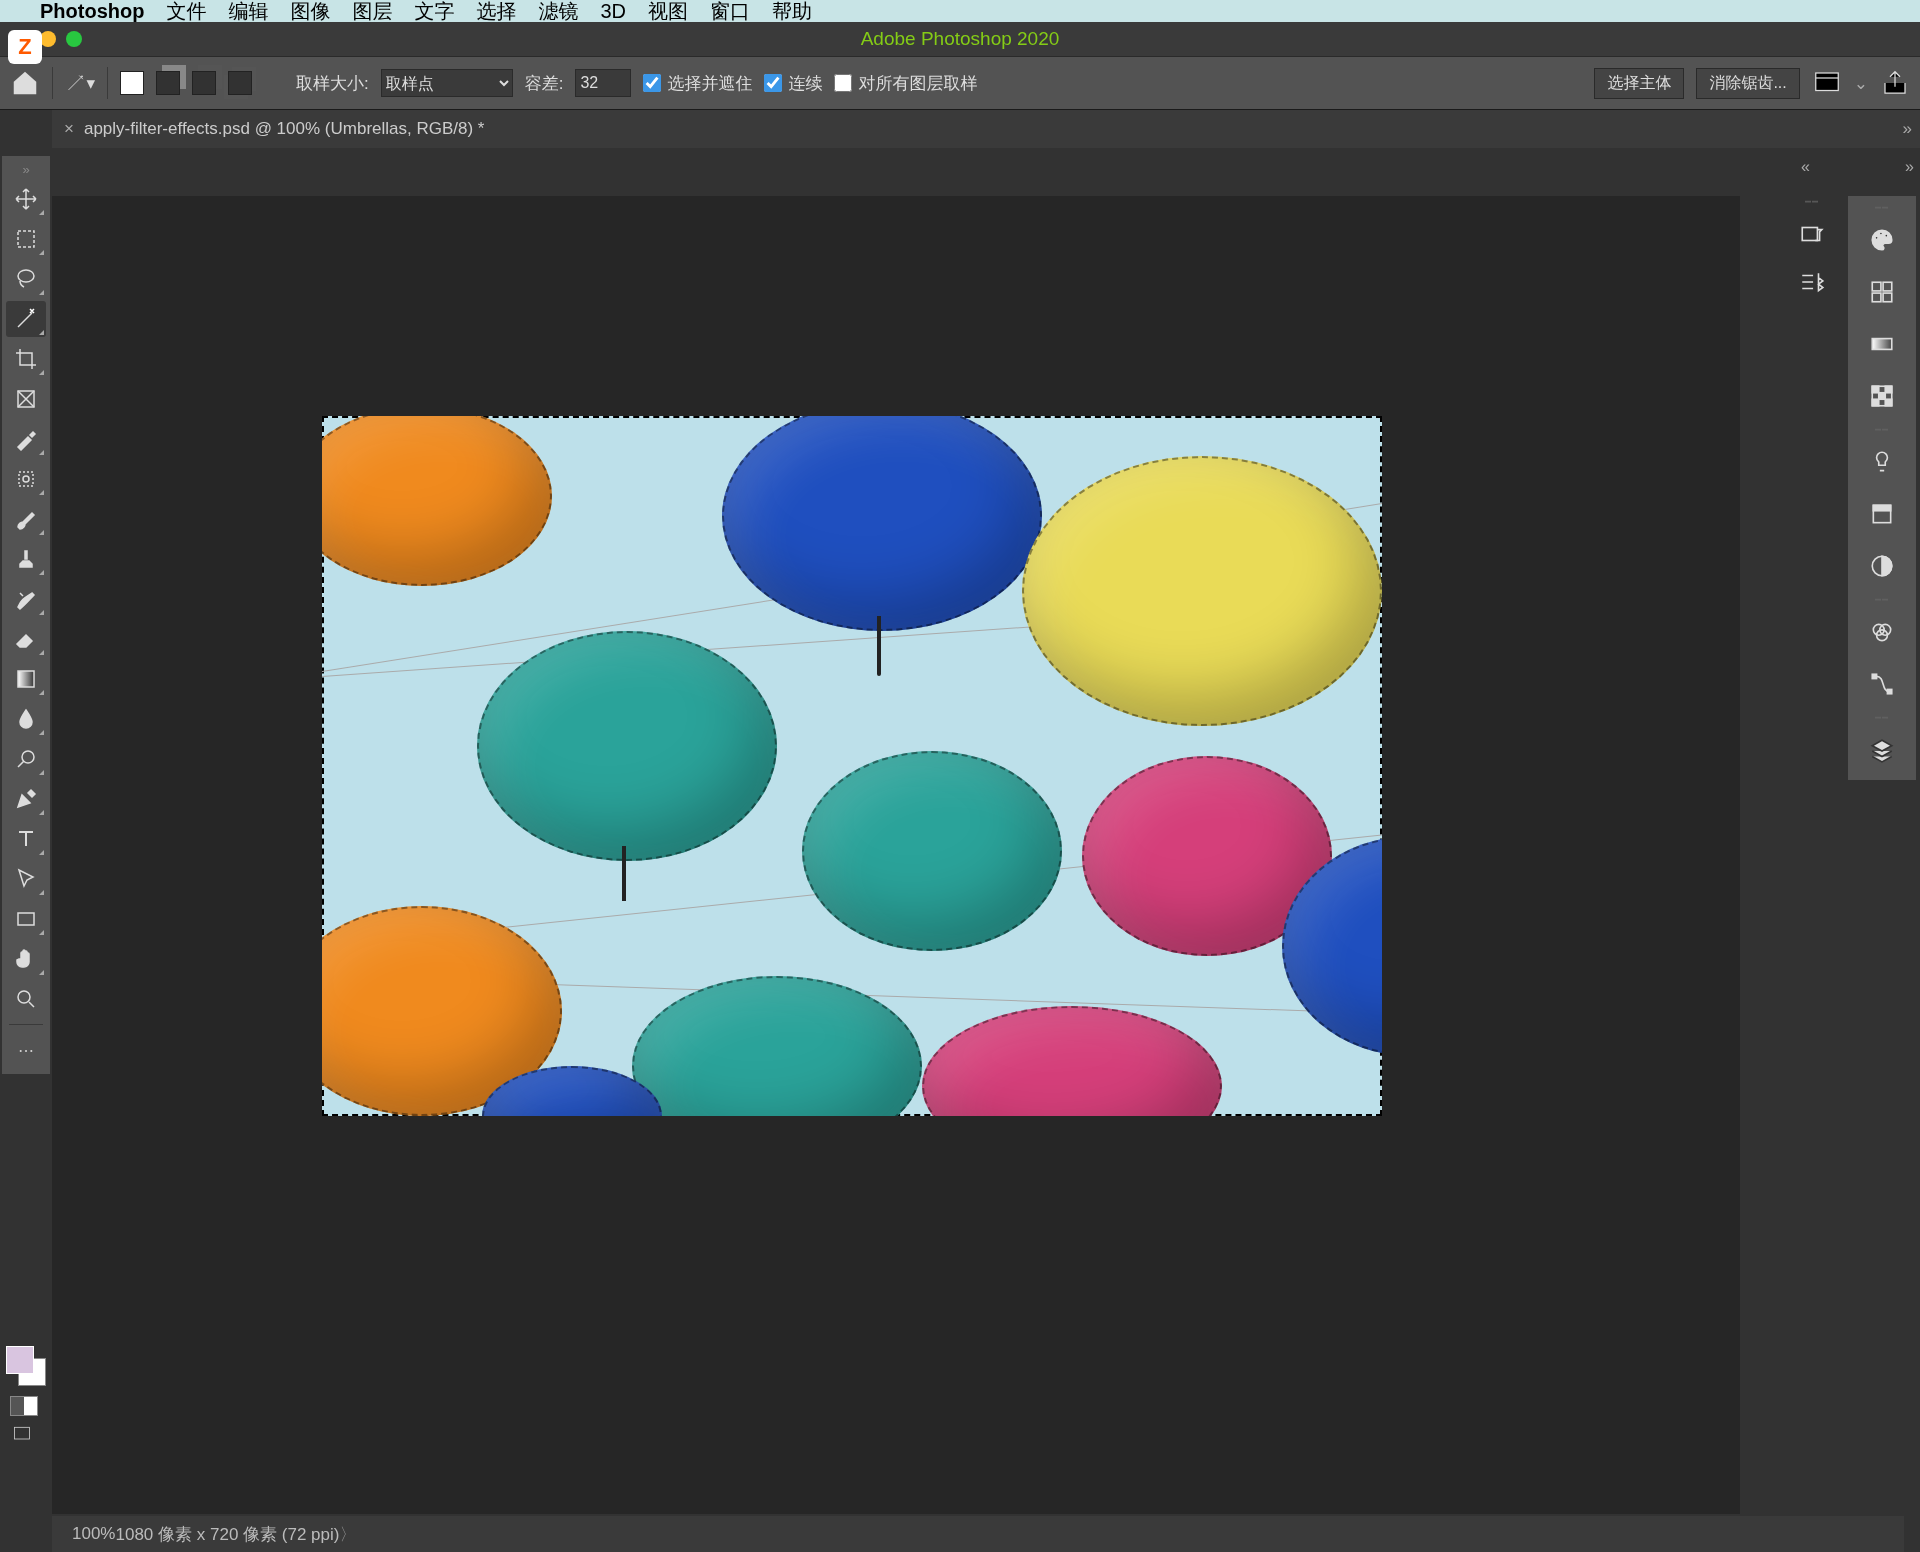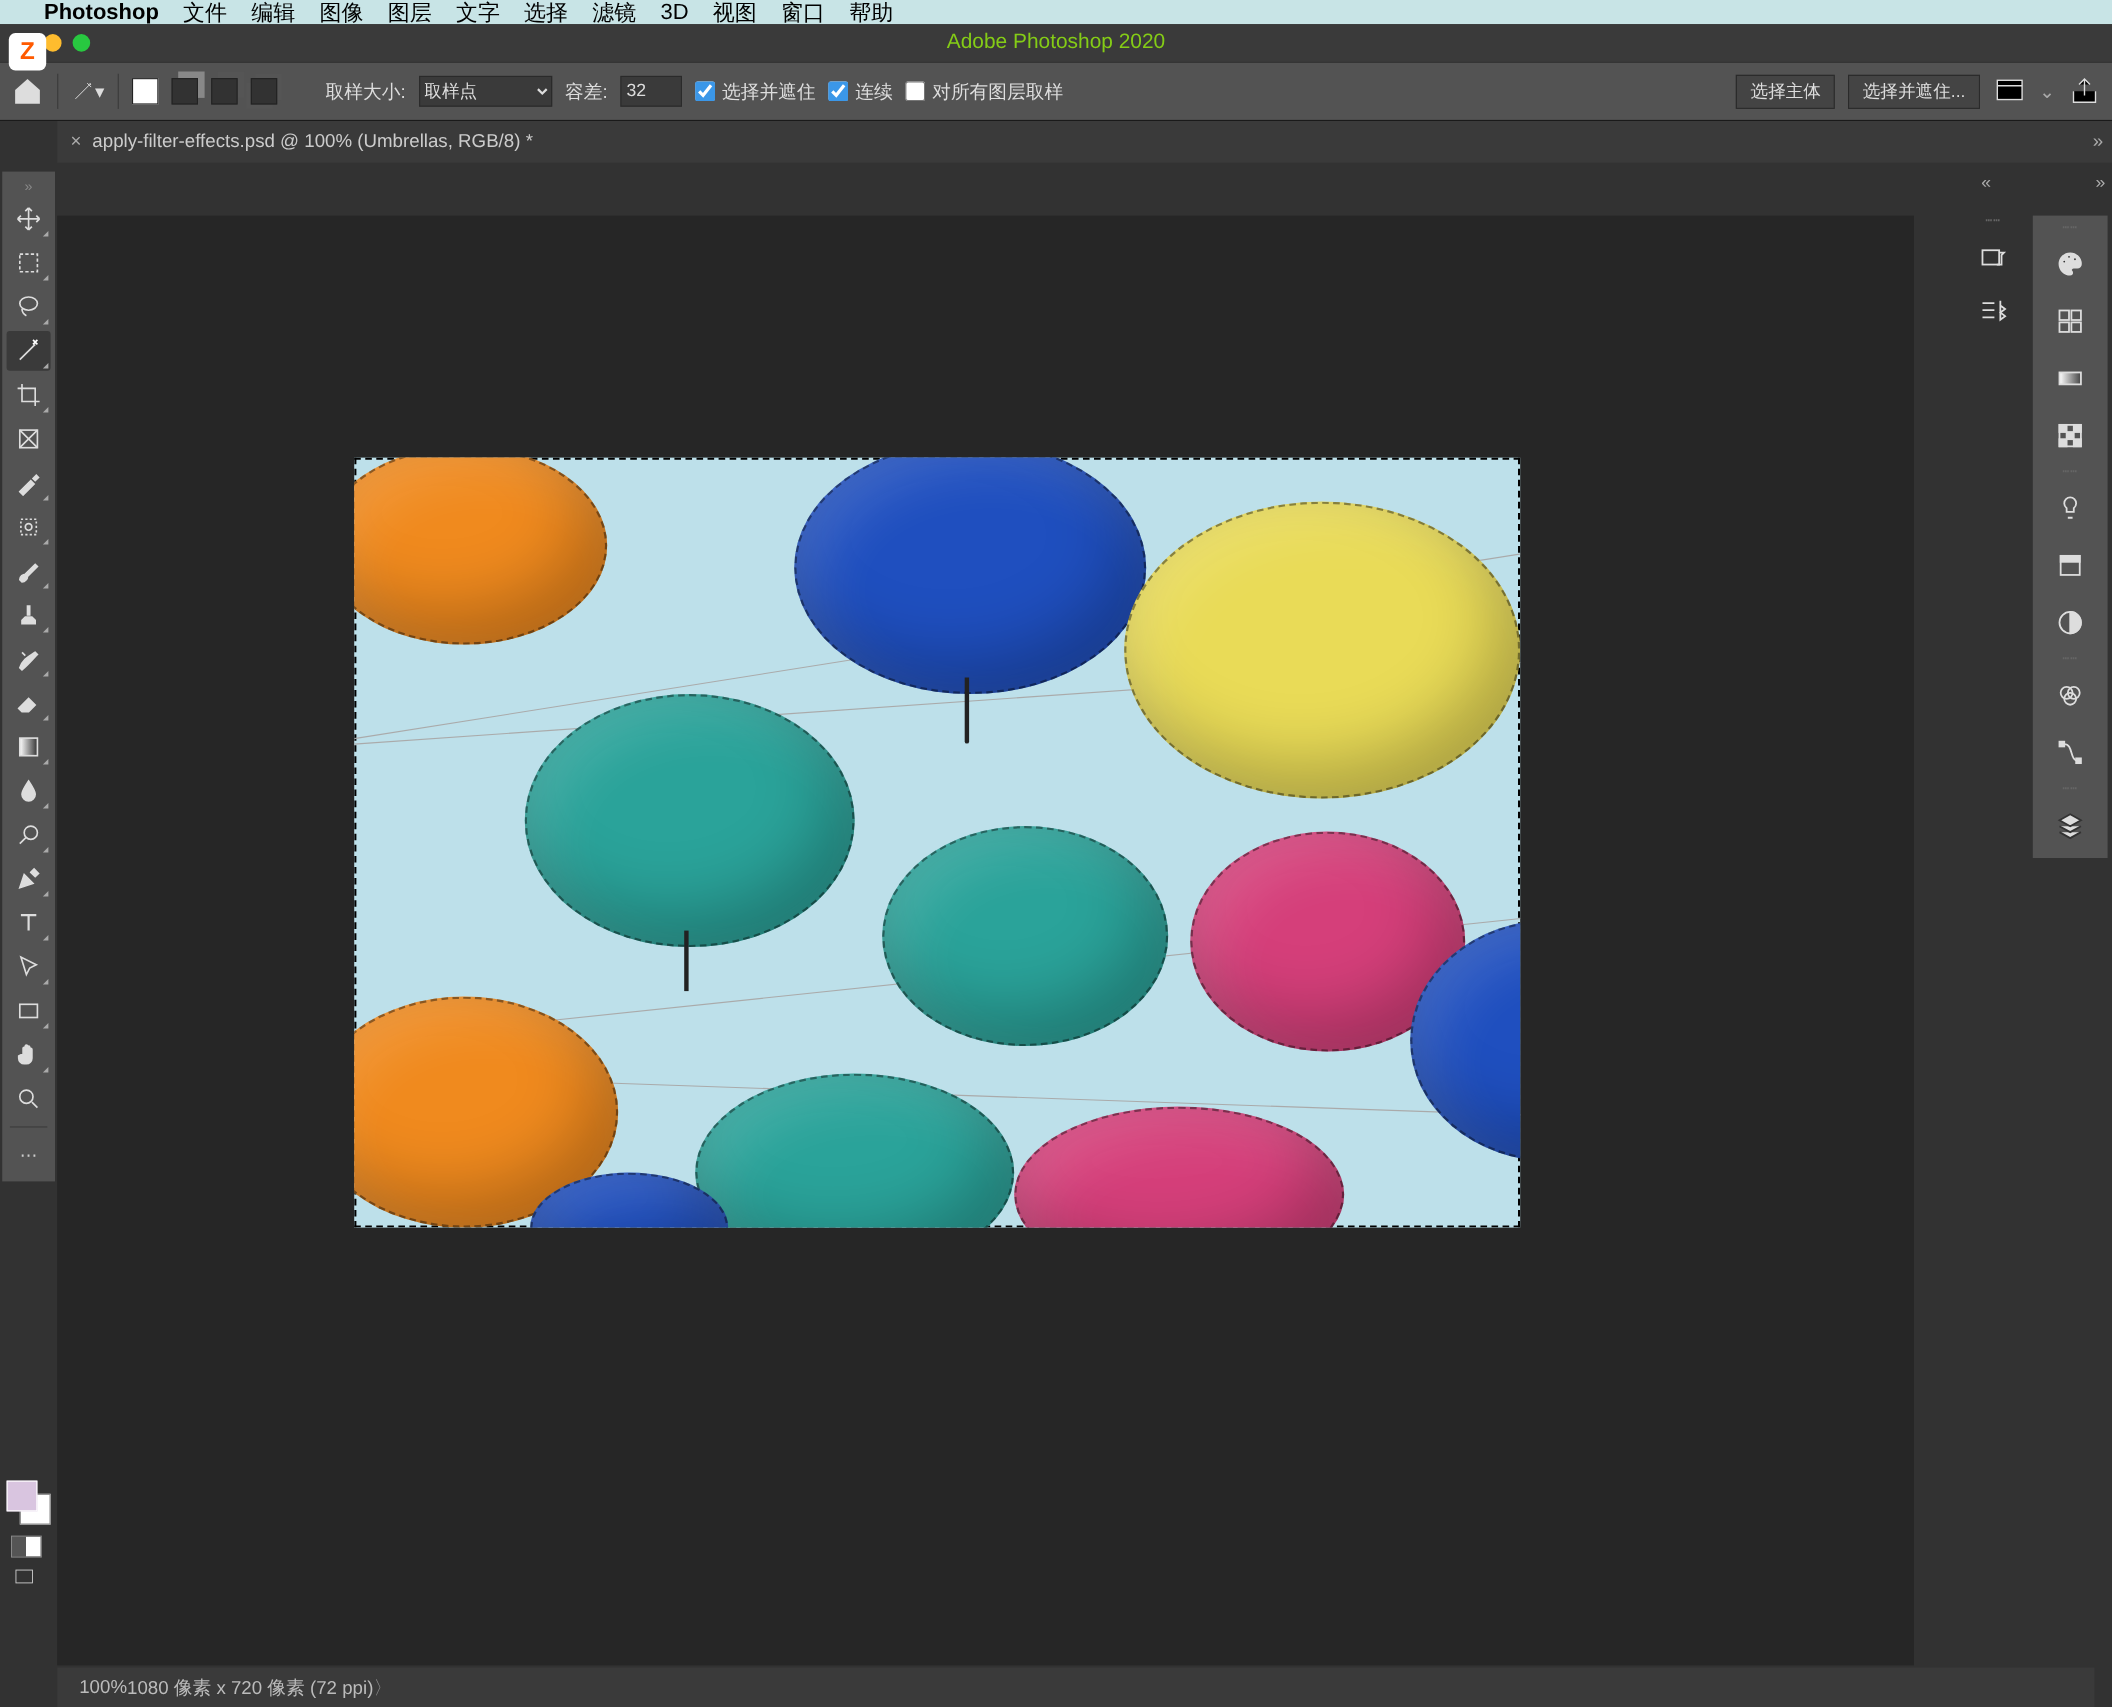--- a/index.html
+++ b/index.html
@@ -18,21 +18,21 @@
 .winchrome .dot { width:16px; height:16px; border-radius:50%; }
 .winchrome .r{background:#ff5f57;} .winchrome .y{background:#febc2e;} .winchrome .g{background:#28c840;}
 .winchrome .title { position:absolute; left:50%; transform:translateX(-50%); color:#84cc16; font-size:19px;}
 
 
 .optbar { height:54px; background:#535353; border-top:1px solid #2a2a2a; border-bottom:1px solid #1a1a1a; display:flex; align-items:center; padding:0 10px; gap:12px; font-size:17px; color:#ddd;}
 .optbar .ico { width:30px; height:30px; display:flex; align-items:center; justify-content:center; color:#ddd;}
 .optbar .sep { width:1px; height:32px; background:#3a3a3a;}
 .optbar .swatch { width:24px; height:24px; display:inline-block; }
 .optbar select,.optbar input.num { background:#3a3a3a; border:1px solid #2a2a2a; color:#ddd; height:28px; font-size:16px;}
-.optbar select{width:121px;} .optbar input.num{width:56px; padding:0 4px;}
+.optbar select{width:132px;} .optbar input.num{width:56px; padding:0 4px;}
 .optbar label.chk{display:flex;align-items:center;gap:6px;}
 .optbar input[type=checkbox]{width:18px;height:18px;accent-color:#3b97e8;}
 .optbar .btn{background:#444;border:1px solid #2a2a2a;padding:4px 12px;color:#ddd;font-size:16px;}
 .optbar .spacer{flex:1;}
 
 
 .tools { position:absolute; left:2px; top:156px; width:48px; background:#535353; display:flex; flex-direction:column; align-items:center; gap:4px; padding:6px 0;}
 .tools .tool{width:40px;height:36px;display:flex;align-items:center;justify-content:center;color:#ddd;border-radius:3px;position:relative;}
 .tools .tool.sel{background:#3a3a3a;}
 .tools .corner{position:absolute;right:2px;bottom:2px;width:0;height:0;border-left:5px solid transparent;border-bottom:5px solid #aaa;}
@@ -137,21 +137,21 @@
   <label class="chk">
       <input type="checkbox" checked="" style="">
       <span>连续</span>
     </label>
   <label class="chk">
       <input type="checkbox" style="">
       <span>对所有图层取样</span>
     </label>
   <span class="spacer"></span>
   <button class="btn">选择主体</button>
-  <button class="btn">选择并遮住...</button>
+  <button class="btn">消除锯齿...</button>
   <div class="ico">
       <svg viewBox="0 0 24 24">
         <rect x="3" y="4" width="18" height="14" stroke="#ddd"></rect>
         <path d="M3 8h18" stroke="#ddd"></path>
       </svg>
     </div>
   <span style="color:#aaa">⌄</span>
   <div class="ico">
       <svg viewBox="0 0 24 24">
         <path d="M4 12v8h16v-8M12 3v12m-4-8l4-4 4 4" stroke="#ddd"></path>

